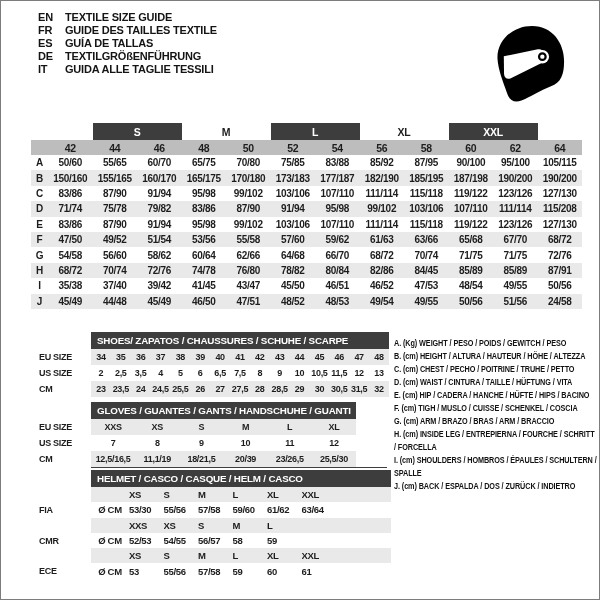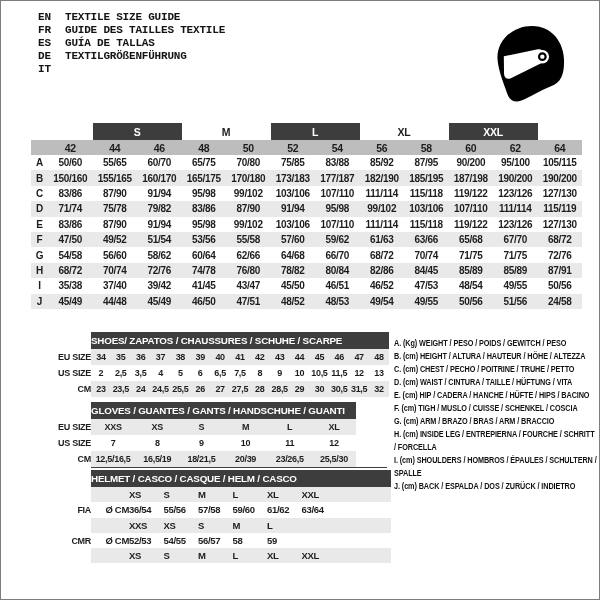--- a/index.html
+++ b/index.html
@@ -1,21 +1,21 @@
 <!DOCTYPE html>
 <html><head>
 <meta charset="utf-8">
 <style>
   * { margin:0; padding:0; box-sizing:border-box; }
   body { width:600px; height:600px; background:#fff; font-family:"Liberation Sans", sans-serif; }
   .page { position:relative; width:600px; height:600px; background:#fff; border:1px solid #7d7d7d; overflow:hidden; }
 
   
   .lang-block { position:absolute; left:37px; top:9px; }
-  .lang-row { display:flex; height:13.2px; align-items:center; font-size:11px; font-weight:700; color:#141414; letter-spacing:-0.2px;font-family:Liberation Mono, monospace; }
+  .lang-row { display:flex; height:13.2px; align-items:center; font-size:11px; font-weight:700; color:#141414; letter-spacing:-0.2px; }
   .lang-code { width:27px; }
 
   
   .helmet-icon { position:absolute; left:486px; top:16px; width:82px; height:90px; }
 
   
   table { border-collapse:collapse; table-layout:fixed; }
   td, th { padding:0; white-space:nowrap; overflow:hidden; font-weight:700; color:#1d1d1d; }
 
   
@@ -25,29 +25,29 @@
   .main-table tr.group-row th { font-size:10.5px; }
   .main-table th.dark { background:#3d3d3d; color:#fff; }
   .main-table tr.sizes-row { background:#bdbdbd; height:15px; }
   .main-table tr.sizes-row td { font-size:10.5px; }
   .main-table tr.zebra { background:#e9e9e9; }
 
   
   .sub { position:absolute; left:38px; font-size:9px; text-align:center; letter-spacing:-0.3px; }
   .sub tr { height:16px; }
   .sub tr.title-row { height:17px; }
-  .sub th.bar { background:#3d3d3d; color:#fff; text-align:left; padding-left:0; font-size:9.8px; letter-spacing:-0.2px; }
-  .sub td.rlabel { text-align:right; font-size:9px; }
+  .sub th.bar { background:#3d3d3d; color:#fff; text-align:left; padding-left:6px; font-size:9.8px; letter-spacing:-0.2px; }
+  .sub td.rlabel { text-align:left; font-size:9px; }
   .sub td.shade { background:#e9e9e9; }
   .shoes-table { top:331px; width:350px; }
   .gloves-table { top:401px; width:317px; font-size:9px; }
   .helmet-table { top:469px; width:352px; font-size:9.5px; }
   .helmet-table tr { height:15.3px; }
   .helmet-table td.val { text-align:left; }
-  .helmet-table td.unit { text-align:right; font-size:9.5px;margin-left:36px; }
+  .helmet-table td.unit { text-align:center; font-size:9.5px;margin-left:36px; }
   .gloves-underline { position:absolute; left:90px; top:466px; width:296px; height:1px; background:#3f3f3f; }
 
   
   .legend { position:absolute; left:393px; top:336px; width:232px; transform:scaleX(0.875); transform-origin:left top; }
   .legend-item { font-size:8.3px; font-weight:700; color:#121212; line-height:13px; letter-spacing:-0.1px; }
 </style>
 </head>
 <body>
 
 <div class="page">
@@ -64,20 +64,21 @@
       <div class="lang-row">
         <span class="lang-code">ES</span>
         <span class="lang-title">GUÍA DE TALLAS</span>
       </div>
       <div class="lang-row">
         <span class="lang-code">DE</span>
         <span class="lang-title">TEXTILGRÖßENFÜHRUNG</span>
       </div>
       <div class="lang-row">
         <span class="lang-code">IT</span>
+        <span class="lang-title">GUIDA ALLE TAGLIE TESSILI</span>
       </div>
     </div>
 
   <div class="helmet-icon">
     <svg viewBox="0 0 100 100" width="82" height="90" aria-hidden="true">
       <path d="M55 6 C80 6 94 27 94 49 C94 66 90 75 78 79.5 C65 84.5 52 93 42 97 C33.5 100.3 27.5 97 24.5 88 C19.5 74 13.5 59 12.8 46 C11.8 25 30 6 55 6 Z" fill="#000"></path>
       <path d="M20.5 43 L62 34.5 C66.5 33.6 69.8 36.8 68.8 41 L66 51.5 L28.5 70 C24.3 71.6 21 69 20.8 64.5 Z" fill="#fff"></path>
       <circle cx="67.5" cy="43.5" r="8.2" fill="#fff"></circle>
       <circle cx="67.5" cy="43.5" r="4" fill="none" stroke="#000" stroke-width="2.7"></circle>
     </svg>
@@ -117,21 +118,21 @@
           <td>A</td>
           <td>50/60</td>
           <td>55/65</td>
           <td>60/70</td>
           <td>65/75</td>
           <td>70/80</td>
           <td>75/85</td>
           <td>83/88</td>
           <td>85/92</td>
           <td>87/95</td>
-          <td>90/200</td>
+          <td>90/100</td>
           <td>95/100</td>
           <td>105/115</td>
         </tr>
         <tr class="zebra">
           <td>B</td>
           <td>150/160</td>
           <td>155/165</td>
           <td>160/170</td>
           <td>165/175</td>
           <td>170/180</td>
@@ -164,21 +165,21 @@
           <td>75/78</td>
           <td>79/82</td>
           <td>83/86</td>
           <td>87/90</td>
           <td>91/94</td>
           <td>95/98</td>
           <td>99/102</td>
           <td>103/106</td>
           <td>107/110</td>
           <td>111/114</td>
-          <td>115/119</td>
+          <td>115/208</td>
         </tr>
         <tr>
           <td>E</td>
           <td>83/86</td>
           <td>87/90</td>
           <td>91/94</td>
           <td>95/98</td>
           <td>99/102</td>
           <td>103/106</td>
           <td>107/110</td>
@@ -355,21 +356,21 @@
           <td>7</td>
           <td>8</td>
           <td>9</td>
           <td>10</td>
           <td>11</td>
           <td>12</td>
         </tr>
         <tr>
           <td class="rlabel">CM</td>
           <td class="shade">12,5/16,5</td>
-          <td class="shade">16,5/19</td>
+          <td class="shade">11,1/19</td>
           <td class="shade">18/21,5</td>
           <td class="shade">20/39</td>
           <td class="shade">23/26,5</td>
           <td class="shade">25,5/30</td>
         </tr>
       </tbody>
   </table>
   <div class="gloves-underline"></div>
 
   <table class="sub helmet-table">
@@ -391,21 +392,21 @@
           <td class="val shade">S</td>
           <td class="val shade">M</td>
           <td class="val shade">L</td>
           <td class="val shade">XL</td>
           <td class="val shade">XXL</td>
           <td class=" shade"></td>
         </tr>
         <tr>
           <td class="rlabel">FIA</td>
           <td class="unit">Ø CM</td>
-          <td class="val">36/54</td>
+          <td class="val">53/30</td>
           <td class="val">55/56</td>
           <td class="val">57/58</td>
           <td class="val">59/60</td>
           <td class="val">61/62</td>
           <td class="val">63/64</td>
           <td></td>
         </tr>
         <tr>
           <td class="rlabel"></td>
           <td class="unit shade"></td>
@@ -431,20 +432,31 @@
         <tr>
           <td class="rlabel"></td>
           <td class="unit shade"></td>
           <td class="val shade">XS</td>
           <td class="val shade">S</td>
           <td class="val shade">M</td>
           <td class="val shade">L</td>
           <td class="val shade">XL</td>
           <td class="val shade">XXL</td>
           <td class=" shade"></td>
+        </tr>
+        <tr>
+          <td class="rlabel">ECE</td>
+          <td class="unit">Ø CM</td>
+          <td class="val">53</td>
+          <td class="val">55/56</td>
+          <td class="val">57/58</td>
+          <td class="val">59</td>
+          <td class="val">60</td>
+          <td class="val">61</td>
+          <td></td>
         </tr>
       </tbody>
   </table>
 
   <div class="legend">
       <div class="legend-item">A. (Kg) WEIGHT / PESO / POIDS / GEWITCH / PESO</div>
       <div class="legend-item">B. (cm) HEIGHT / ALTURA / HAUTEUR / HÖHE / ALTEZZA</div>
       <div class="legend-item">C. (cm) CHEST / PECHO / POITRINE / TRUHE / PETTO</div>
       <div class="legend-item">D. (cm) WAIST / CINTURA / TAILLE / HÜFTUNG / VITA</div>
       <div class="legend-item">E. (cm) HIP / CADERA / HANCHE / HÜFTE / HIPS /  BACINO</div>

